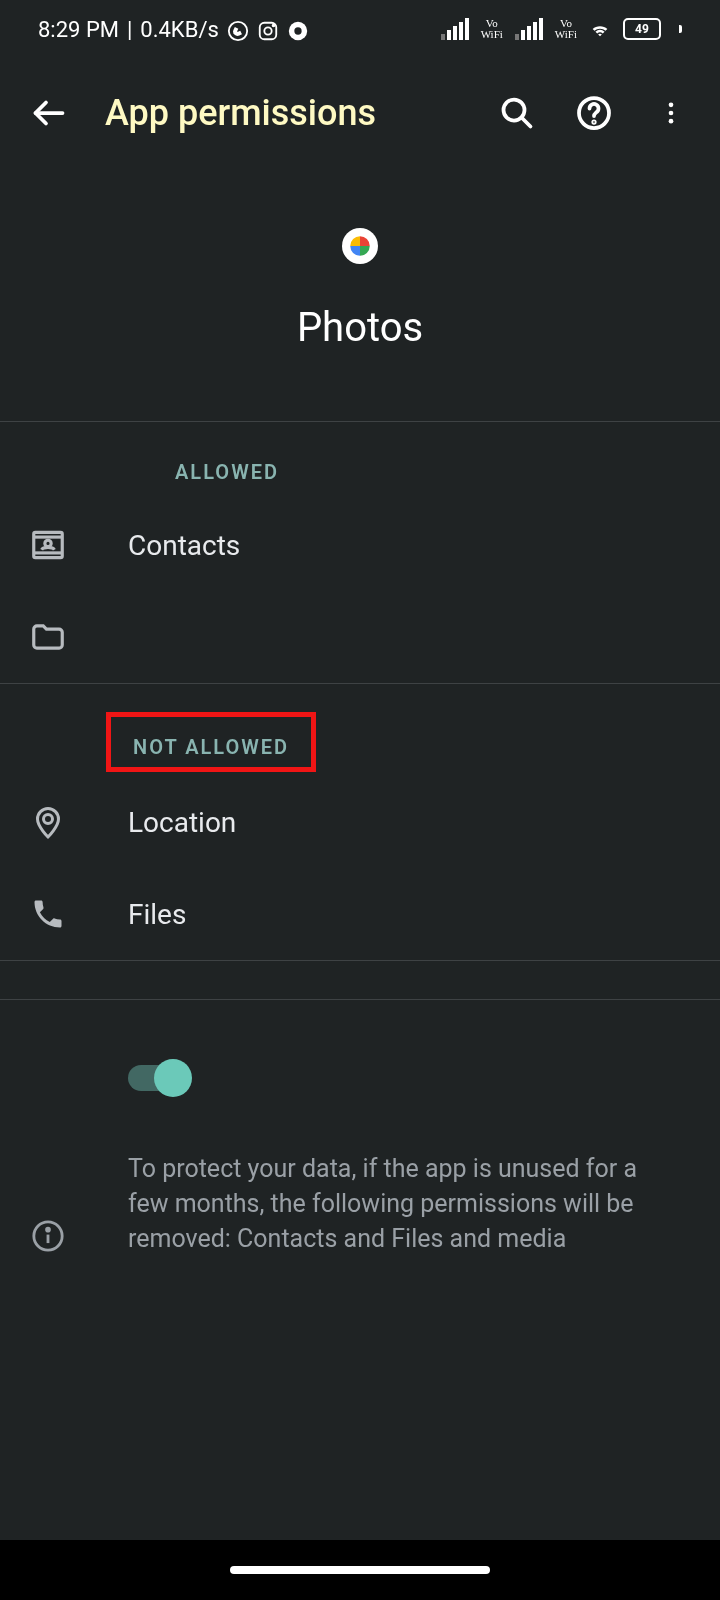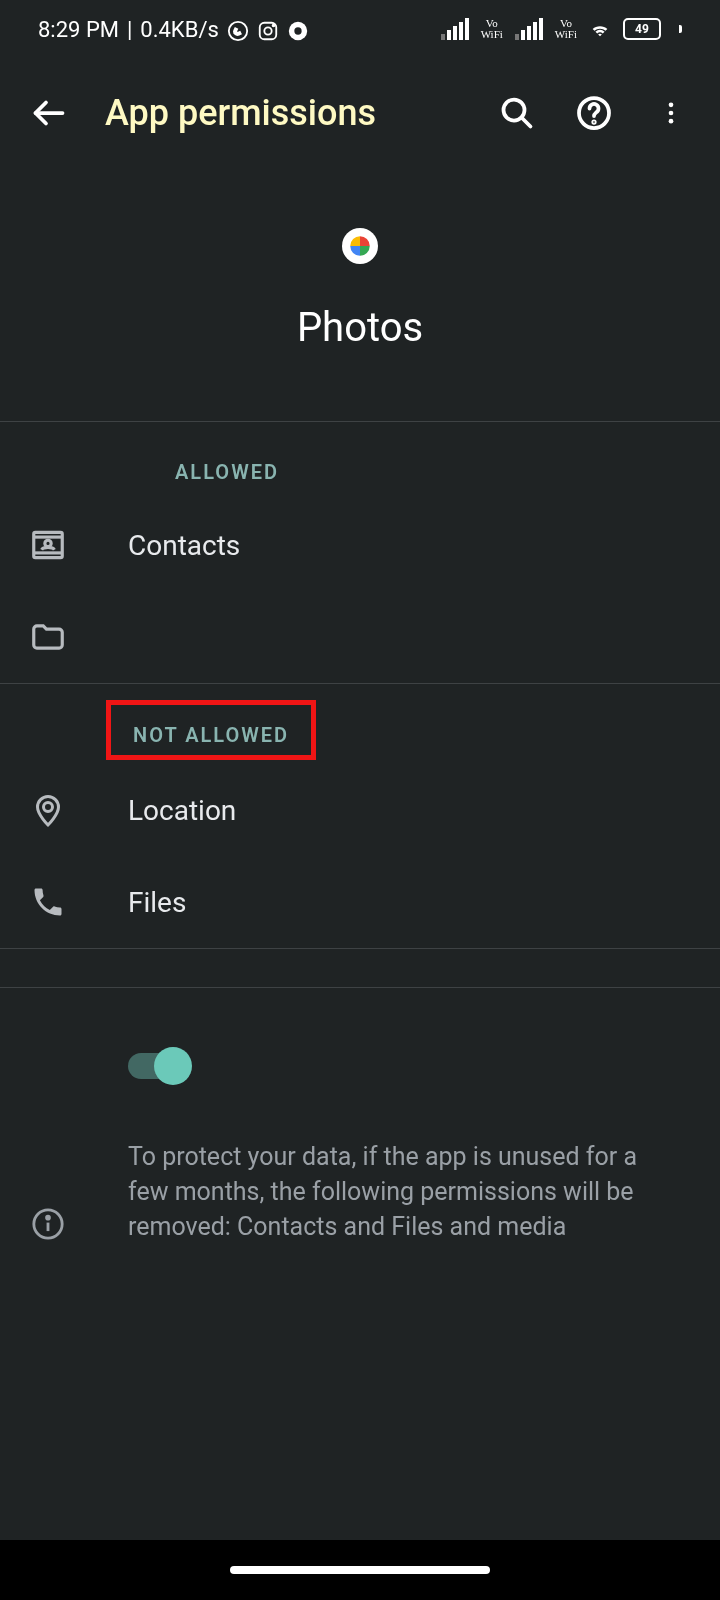--- a/index.html
+++ b/index.html
@@ -123,21 +123,21 @@
       font-size: 20px;
       letter-spacing: 2px;
       color: #89b4b0;
       font-weight: 600;
       margin-left: 47px;
     }
     .highlight-box {
       border: 5px solid #f01515;
       padding: 18px 22px 8px 22px;
       margin-left: 106px;
-      margin-top: 16px;
+      margin-top: 28px;
       margin-bottom: 4px;
       display: inline-block;
       font-size: 20px;
       letter-spacing: 2px;
       color: #89b4b0;
       font-weight: 600;
     }
     .perm-row {
       display: flex;
       align-items: center;

